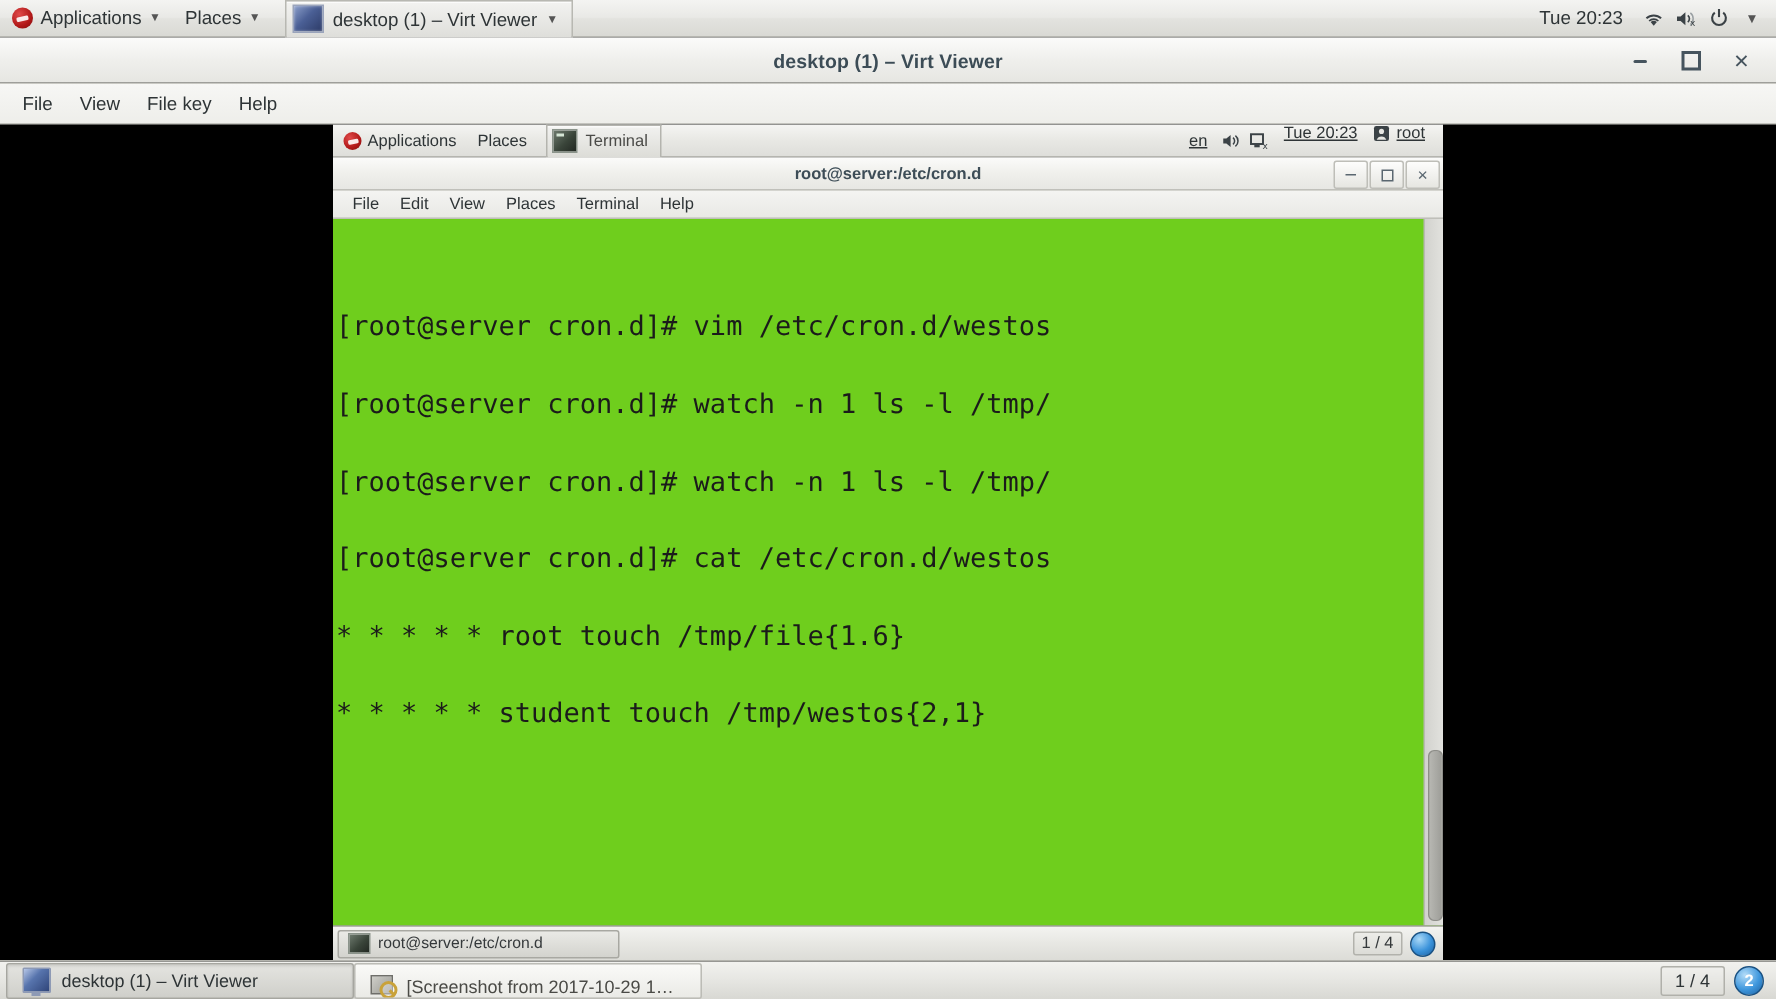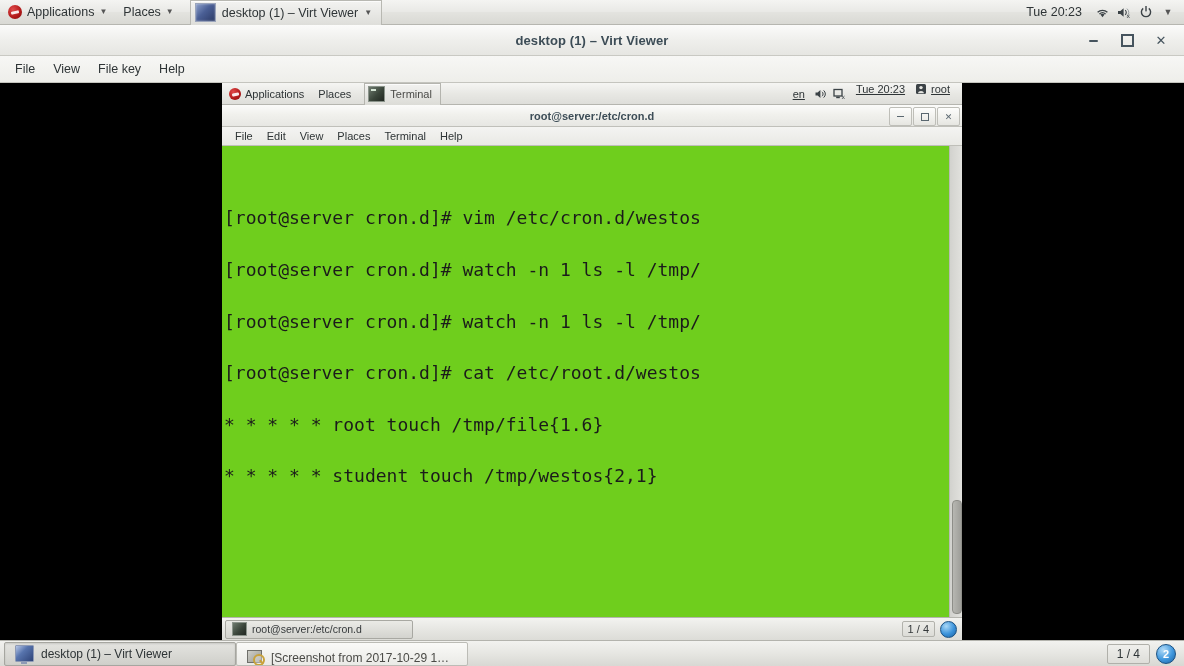--- a/index.html
+++ b/index.html
@@ -453,21 +453,21 @@
         <div class="term-menu">Places</div>
         <div class="term-menu">Terminal</div>
         <div class="term-menu">Help</div>
       </div>
 
       <div class="term-body">
         <div class="term-text">
           <div class="term-line">[root@server cron.d]# vim /etc/cron.d/westos</div>
           <div class="term-line">[root@server cron.d]# watch -n 1 ls -l /tmp/</div>
           <div class="term-line">[root@server cron.d]# watch -n 1 ls -l /tmp/</div>
-          <div class="term-line">[root@server cron.d]# cat /etc/root.d/westos</div>
+          <div class="term-line">[root@server cron.d]# cat /etc/cron.d/westos</div>
           <div class="term-line">* * * * * root touch /tmp/file{1.6}</div>
           <div class="term-line">* * * * * student touch /tmp/westos{2,1}</div>
         </div>
         <div class="term-scrollbar">
           <div class="term-thumb"></div>
         </div>
       </div>
     </div>
 
     <div class="vm-bottom-panel">

